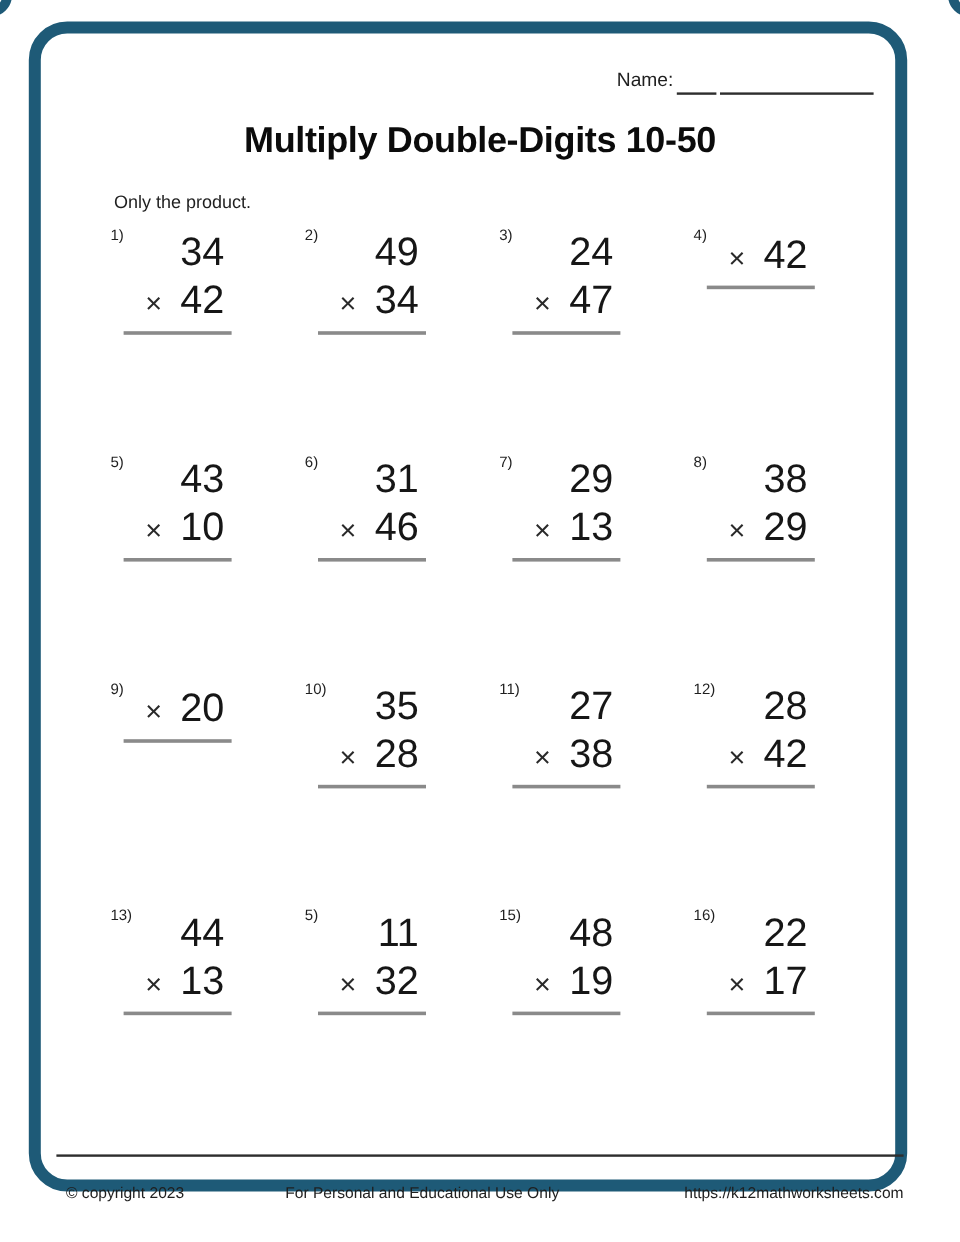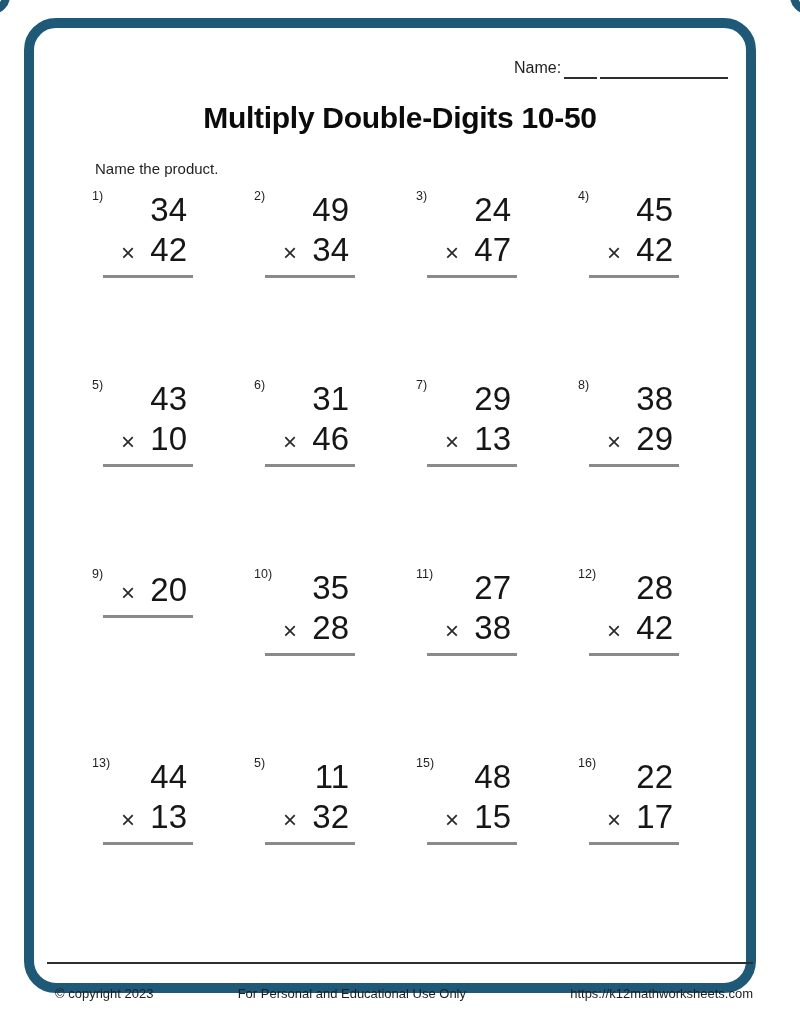--- a/index.html
+++ b/index.html
@@ -160,21 +160,21 @@
   <div class="frame"></div>
 
   <div class="name-row">
     <span class="name-label">Name:</span>
     <span class="name-seg name-seg-1"></span>
     <span class="name-seg name-seg-2"></span>
   </div>
 
   <div class="title">Multiply Double-Digits 10-50</div>
 
-  <div class="instruction">Name the product.</div>
+  <div class="instruction">Only the product.</div>
 
   <div class="problems-grid">
 
     <div class="cell">
       <span class="plabel">1)</span>
       <div class="pbody">
         <div class="top-num">34</div>
         <div class="bot-row">
           <span class="times">×</span>
           <span>42</span>
@@ -203,21 +203,20 @@
           <span class="times">×</span>
           <span>47</span>
         </div>
         <div class="answer-line"></div>
       </div>
     </div>
 
     <div class="cell">
       <span class="plabel">4)</span>
       <div class="pbody">
-        <div class="top-num">45</div>
         <div class="bot-row">
           <span class="times">×</span>
           <span>42</span>
         </div>
         <div class="answer-line"></div>
       </div>
     </div>
 
     <div class="cell">
       <span class="plabel">5)</span>
@@ -337,21 +336,21 @@
         <div class="answer-line"></div>
       </div>
     </div>
 
     <div class="cell">
       <span class="plabel">15)</span>
       <div class="pbody">
         <div class="top-num">48</div>
         <div class="bot-row">
           <span class="times">×</span>
-          <span>15</span>
+          <span>19</span>
         </div>
         <div class="answer-line"></div>
       </div>
     </div>
 
     <div class="cell">
       <span class="plabel">16)</span>
       <div class="pbody">
         <div class="top-num">22</div>
         <div class="bot-row">

